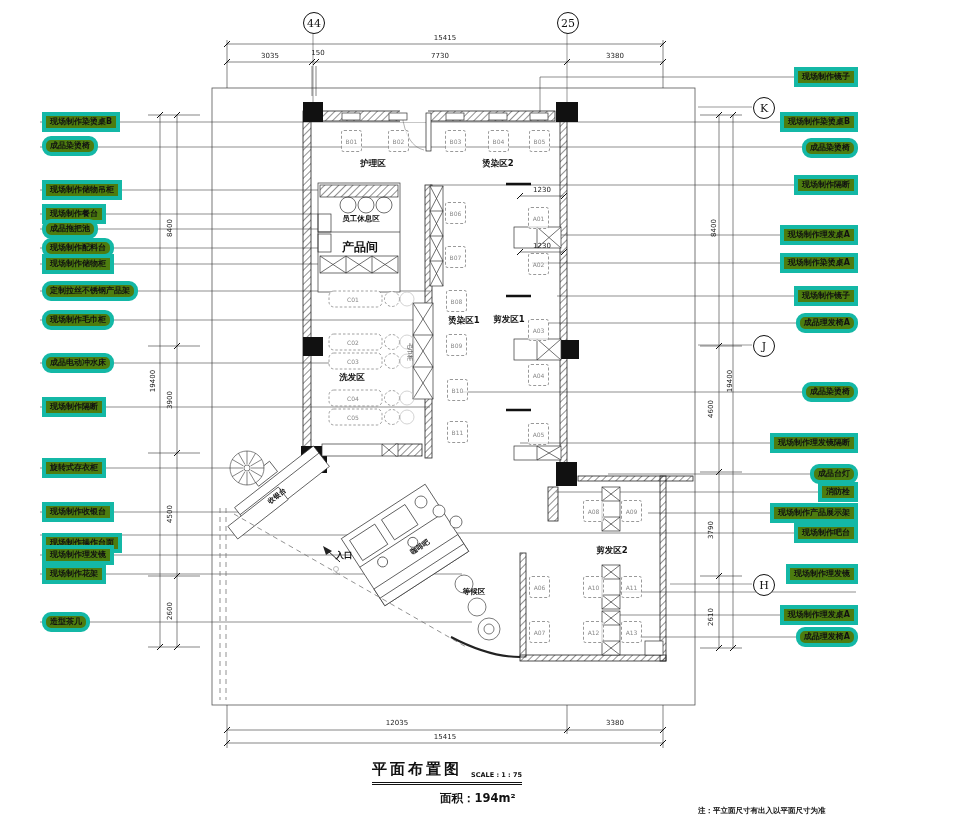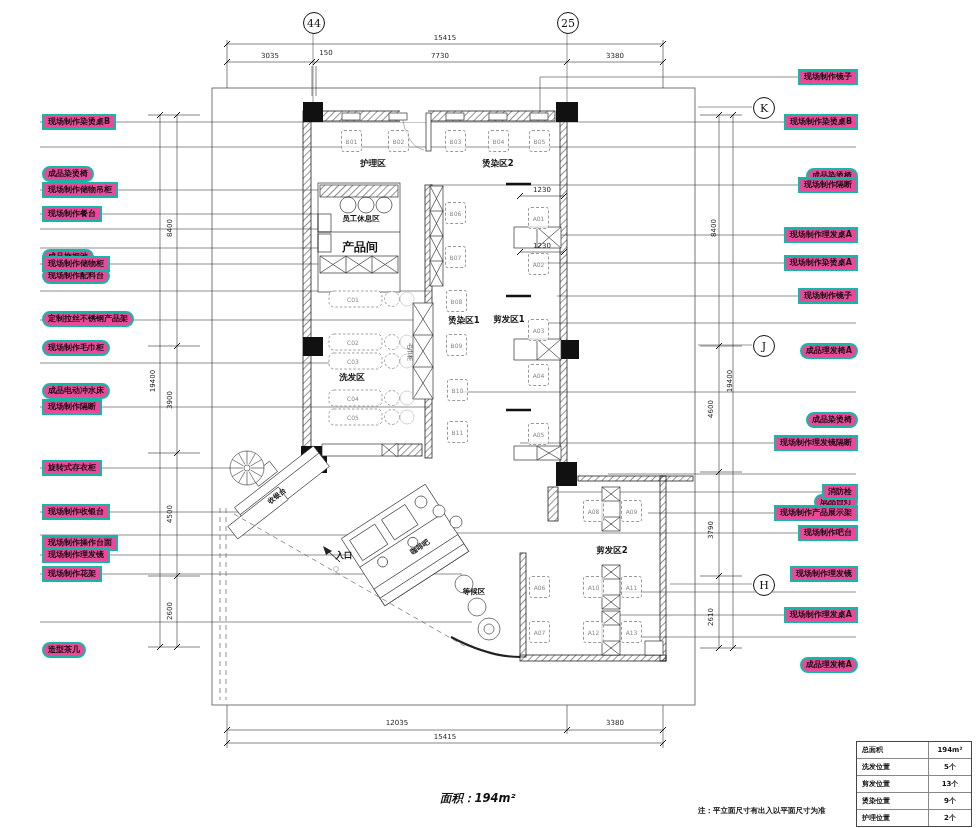--- a/index.html
+++ b/index.html
@@ -1,21 +1,21 @@
 <!DOCTYPE html>
 <html><head>
 <meta charset="utf-8">
 <style>
   html,body{margin:0;padding:0;background:#fff;}
   #canvas{position:relative;width:980px;height:828px;background:#fff;overflow:hidden;
           font-family:"DejaVu Sans",sans-serif;color:#111;}
   svg#plan{position:absolute;left:0;top:0;z-index:1;}
-  .co{position:absolute;font-size:8px;line-height:1;padding:2px 4px;border:2px solid #14b8a6;
-      background:#ec4899;color:#111;white-space:nowrap;transform:translateY(-50%);z-index:3;font-weight:bold;}
-  .co-o{border-radius:9px;margin-top:28px;}
+  .co{position:absolute;font-size:8px;line-height:1;padding:2px 4px;border:4px solid #14b8a6;
+      background:#4d7c0f;color:#111;white-space:nowrap;transform:translateY(-50%);z-index:3;font-weight:bold;}
+  .co-o{border-radius:9px;}
   .co-l{left:42px;}
   .co-r{right:122px;}
   .zone{position:absolute;transform:translate(-50%,-50%);font-size:8.5px;font-weight:bold;
         color:#111;white-space:nowrap;z-index:2;}
   .zone-sm{font-size:6px;font-weight:normal;color:#444;}
   .rot38{transform:translate(-50%,-50%) rotate(-38deg);}
   .rot33{transform:translate(-50%,-50%) rotate(-33deg);}
   .rot90{transform:translate(-50%,-50%) rotate(90deg);}
   .dim{position:absolute;font-size:7px;color:#222;transform:translate(-50%,-50%);
        white-space:nowrap;z-index:2;}
@@ -25,21 +25,21 @@
         background:rgba(255,255,255,.65);z-index:2;}
   .seat-bed{position:absolute;width:26px;height:10px;display:flex;align-items:center;
         justify-content:center;font-size:6px;color:#888;z-index:2;}
   .bubble{position:absolute;width:20px;height:20px;border:1.2px solid #111;border-radius:50%;
         display:flex;align-items:center;justify-content:center;background:#fff;z-index:2;
         font-family:"DejaVu Serif",serif;font-size:11px;color:#111;}
   .titleblock{position:absolute;display:flex;align-items:flex-end;justify-content:space-between;
         border-bottom:3px double #111;padding-bottom:3px;z-index:2;}
   .t1{font-size:15px;font-weight:bold;letter-spacing:3px;}
   .t2{font-size:6.5px;font-weight:bold;}
-  .area-lbl{position:absolute;font-size:11.5px;font-weight:600;z-index:2;font-style:italic;}
+  .area-lbl{position:absolute;font-size:11.5px;font-weight:600;z-index:2;}
   .note-lbl{position:absolute;font-size:7.5px;color:#111;z-index:2;font-weight:600;}
   .sumtable{position:absolute;border:1px solid #444;background:#fff;z-index:3;}
   .tr{display:flex;border-bottom:1px solid #888;height:16px;align-items:stretch;}
   .tr:last-child{border-bottom:none;}
   .tk{width:66px;padding-left:5px;border-right:1px solid #888;font-size:7px;font-weight:bold;
       display:flex;align-items:center;}
   .tv{width:42px;display:flex;align-items:center;justify-content:center;font-size:7px;font-weight:bold;}
 </style>
 </head>
 <body>
@@ -292,21 +292,21 @@
 </svg>
 
 <div class="bubble" style="left:303px;top:12px">44</div>
 <div class="bubble" style="left:557px;top:12px">25</div>
 <div class="bubble" style="left:753px;top:97px">K</div>
 <div class="bubble" style="left:753px;top:335px">J</div>
 <div class="bubble" style="left:753px;top:574px">H</div>
 
 <div class="dim" style="left:445px;top:38px">15415</div>
 <div class="dim" style="left:270px;top:56px">3035</div>
-<div class="dim" style="left:326px;top:53px">150</div>
+<div class="dim" style="left:318px;top:53px">150</div>
 <div class="dim" style="left:440px;top:56px">7730</div>
 <div class="dim" style="left:615px;top:56px">3380</div>
 <div class="dim" style="left:397px;top:723px">12035</div>
 <div class="dim" style="left:615px;top:723px">3380</div>
 <div class="dim" style="left:445px;top:737px">15415</div>
 <div class="dim dim-v" style="left:170px;top:228px">8400</div>
 <div class="dim dim-v" style="left:170px;top:400px">3900</div>
 <div class="dim dim-v" style="left:170px;top:514px">4500</div>
 <div class="dim dim-v" style="left:170px;top:611px">2600</div>
 <div class="dim dim-v" style="left:153px;top:381px">19400</div>
@@ -391,39 +391,21 @@
 <div class="co co-r co-o" style="top:392px">成品染烫椅</div>
 <div class="co co-r" style="top:443px">现场制作理发镜隔断</div>
 <div class="co co-r co-o" style="top:474px">成品台灯</div>
 <div class="co co-r" style="top:492px">消防栓</div>
 <div class="co co-r" style="top:513px">现场制作产品展示架</div>
 <div class="co co-r" style="top:533px">现场制作吧台</div>
 <div class="co co-r" style="top:574px">现场制作理发镜</div>
 <div class="co co-r" style="top:615px">现场制作理发桌A</div>
 <div class="co co-r co-o" style="top:637px">成品理发椅A</div>
 
+<div class="titleblock" style="left:372px;top:760px;width:150px">
+  <span class="t1">平面布置图</span>
+  <span class="t2">SCALE : 1 : 75</span>
+</div>
 <div class="area-lbl" style="left:440px;top:791px">面积：194m²</div>
 <div class="note-lbl" style="left:698px;top:806px">注：平立面尺寸有出入以平面尺寸为准</div>
 
-<div class="sumtable" style="left:856px;top:741px">
-  <div class="tr">
-    <div class="tk">总面积</div>
-    <div class="tv">194m²</div>
-  </div>
-  <div class="tr">
-    <div class="tk">洗发位置</div>
-    <div class="tv">5个</div>
-  </div>
-  <div class="tr">
-    <div class="tk">剪发位置</div>
-    <div class="tv">13个</div>
-  </div>
-  <div class="tr">
-    <div class="tk">烫染位置</div>
-    <div class="tv">9个</div>
-  </div>
-  <div class="tr">
-    <div class="tk">护理位置</div>
-    <div class="tv">2个</div>
-  </div>
+
 </div>
 
-</div>
-
 </body></html>

